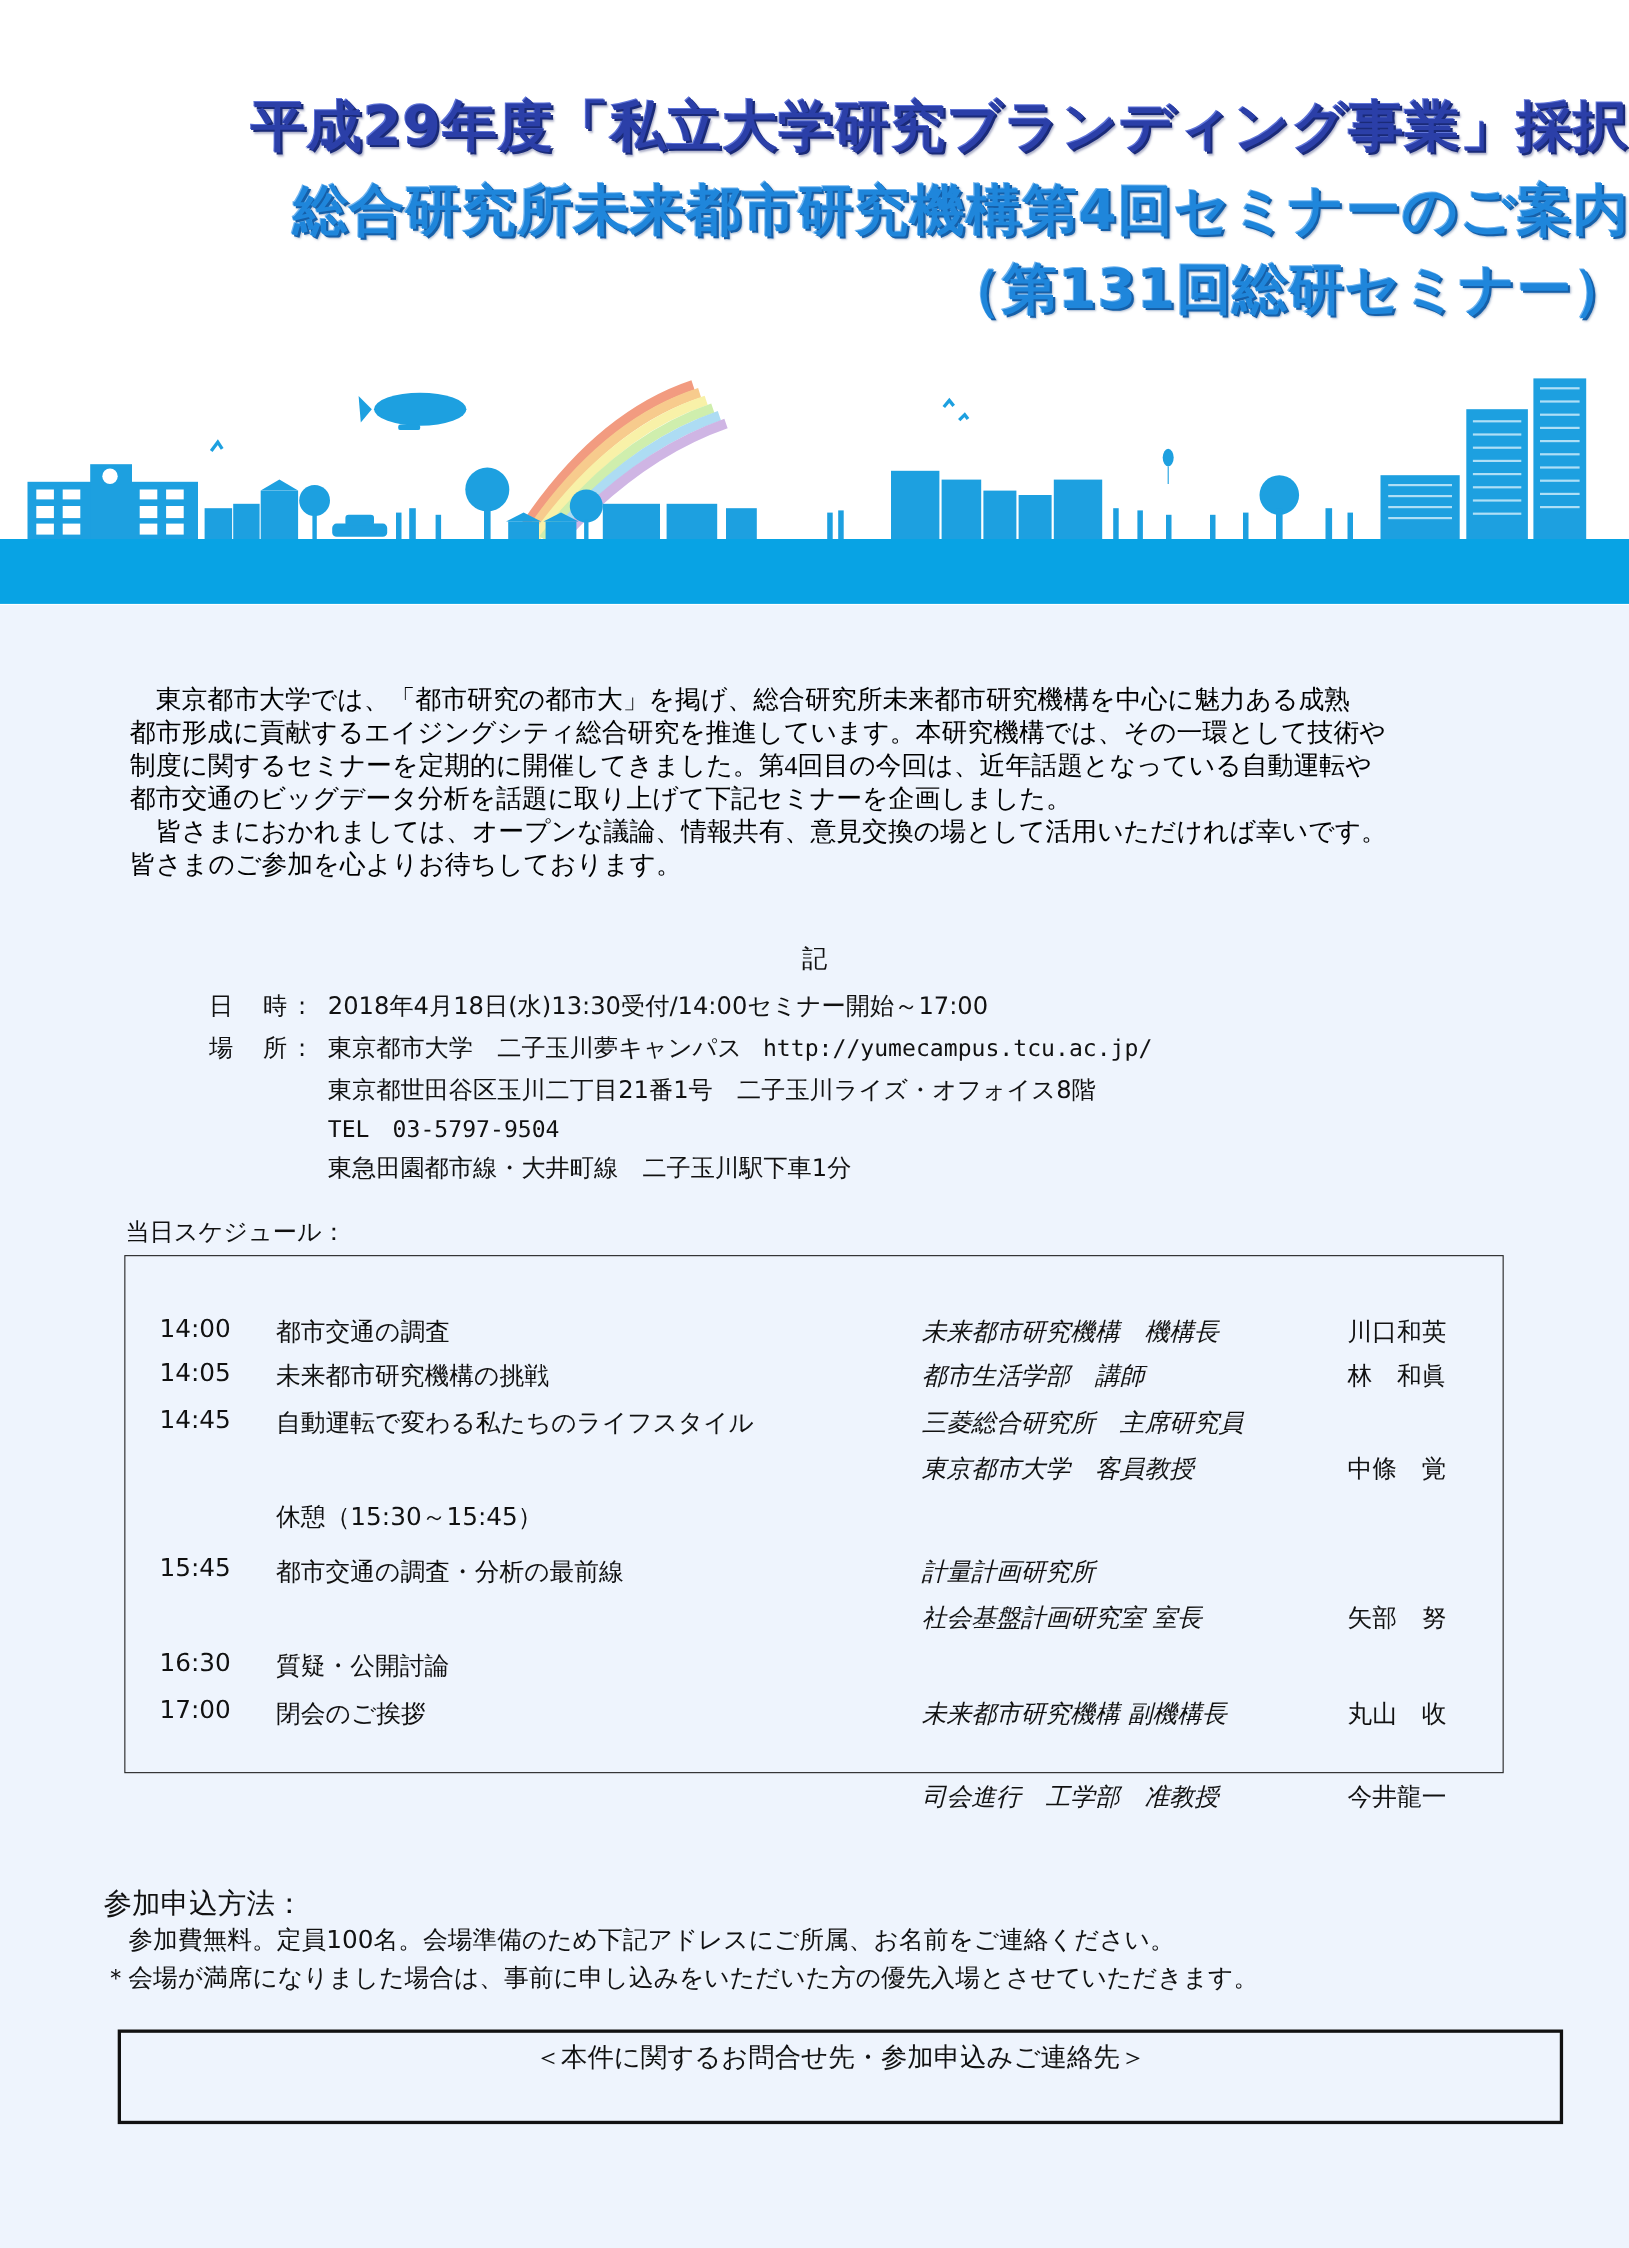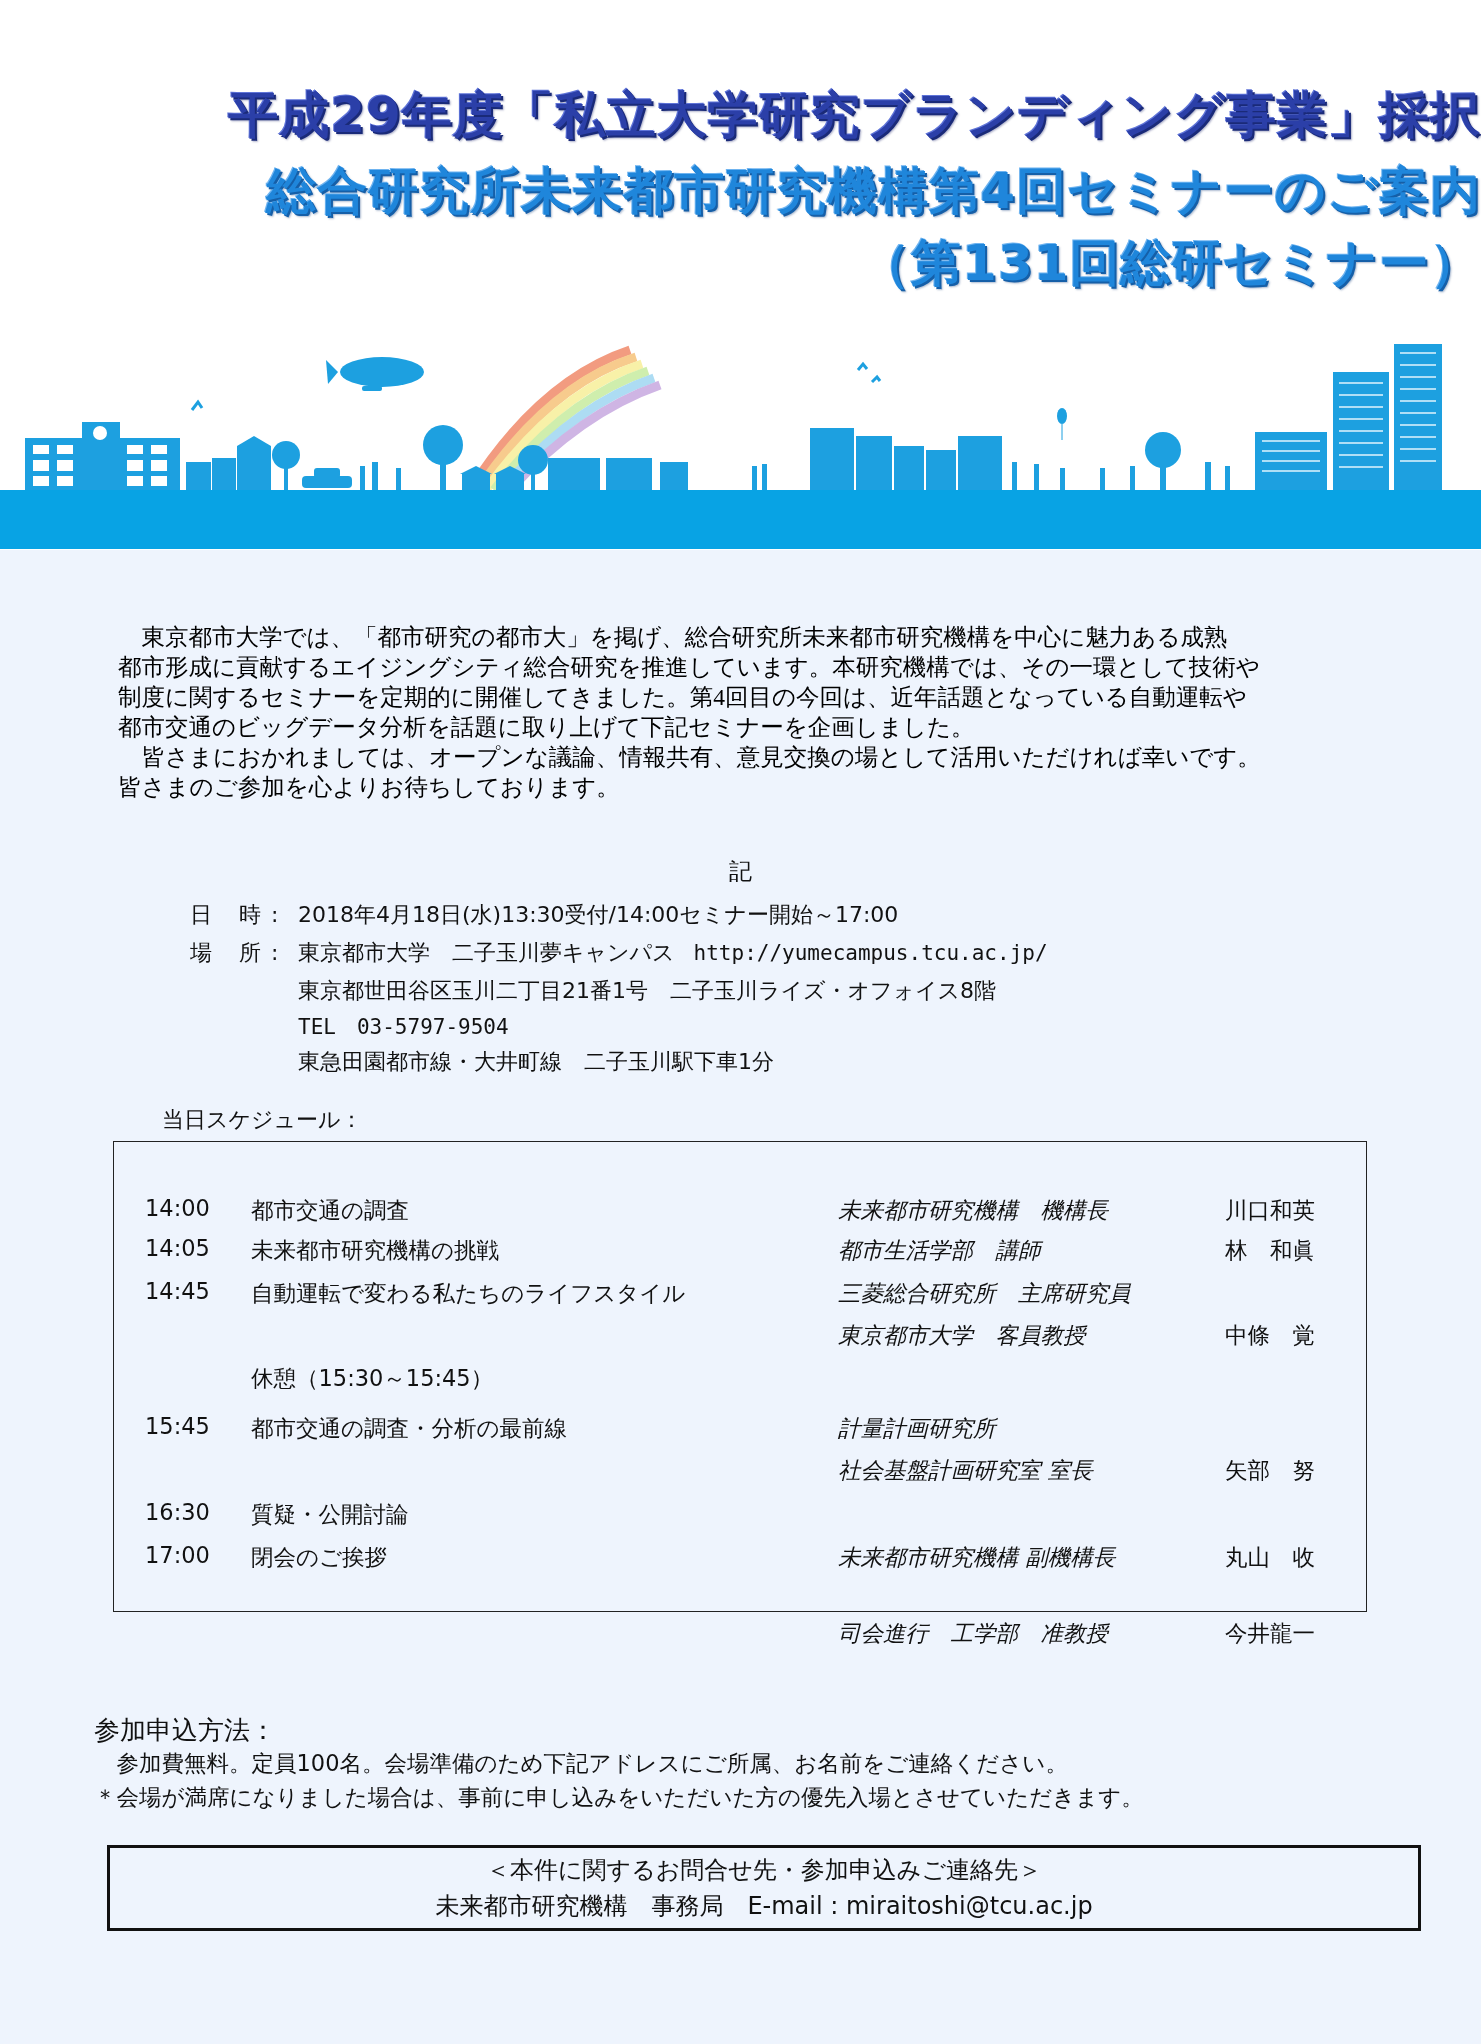--- a/index.html
+++ b/index.html
@@ -31,21 +31,21 @@
   
   .para {
     position: absolute; left: 118px; top: 622px; width: 1240px;
     font-size: 23.5px; line-height: 30px; color: #000000; white-space: pre-wrap; font-family: Liberation Serif, serif;
   }
   .ki { position: absolute; left: 0; width: 1481px; text-align: center; top: 856px; font-size: 23px; }
   .info-label { position: absolute; left: 190px; width: 100px; font-size: 22px; letter-spacing: 10px; }
   .info-val { position: absolute; left: 298px; white-space: nowrap; font-size: 22px; }
   .mono { font-family: "DejaVu Sans Mono", "Liberation Mono", monospace; font-size: 21px; }
 
-  .sched-heading { position: absolute; left: 114px; top: 1105px; font-size: 22px; margin-left: 48px; }
+  .sched-heading { position: absolute; left: 114px; top: 1105px; font-size: 22px; }
   .sched-box {
     position: absolute; left: 113px; top: 1141px; width: 1254px; height: 471px;
     border: 1.5px solid #222; box-sizing: border-box;
   }
   .srow { position: absolute; font-size: 22.5px; white-space: nowrap; }
   .s-time { left: 145px; font-family: "DejaVu Sans", sans-serif; }
   .s-title { left: 251px; }
   .s-aff { left: 838px; font-style: italic; }
   .s-name { left: 1225px; }
 
@@ -271,14 +271,13 @@
 
 <span class="srow s-aff" style="top:1618px">司会進行　工学部　准教授</span>
 <span class="srow s-name" style="top:1618px">今井龍一</span>
 
 <div class="reg-heading">参加申込方法：</div>
 <div class="reg-line" style="left:94px; top:1748px">　参加費無料。定員100名。会場準備のため下記アドレスにご所属、お名前をご連絡ください。</div>
 <div class="reg-line" style="left:94px; top:1782px">＊会場が満席になりました場合は、事前に申し込みをいただいた方の優先入場とさせていただきます。</div>
 
 <div class="contact-box">
   <div class="contact-line" style="top:6px">＜本件に関するお問合せ先・参加申込みご連絡先＞</div>
-  <div class="contact-line" style="top:42px">未来都市研究機構　事務局　E-mail : miraitoshi@tcu.ac.jp</div>
 </div>
 
 </body></html>

